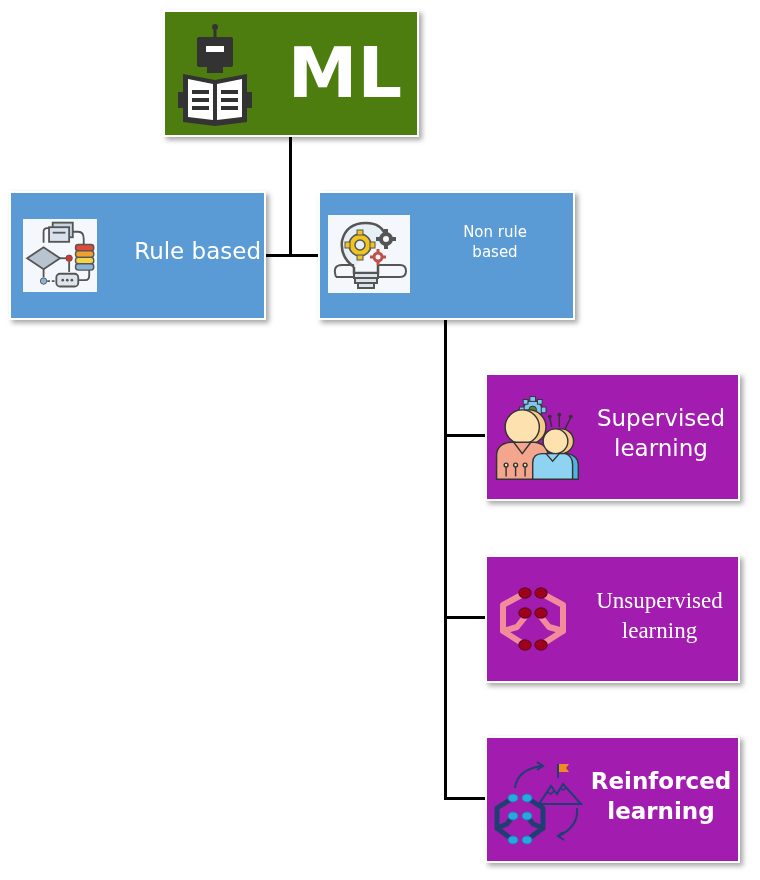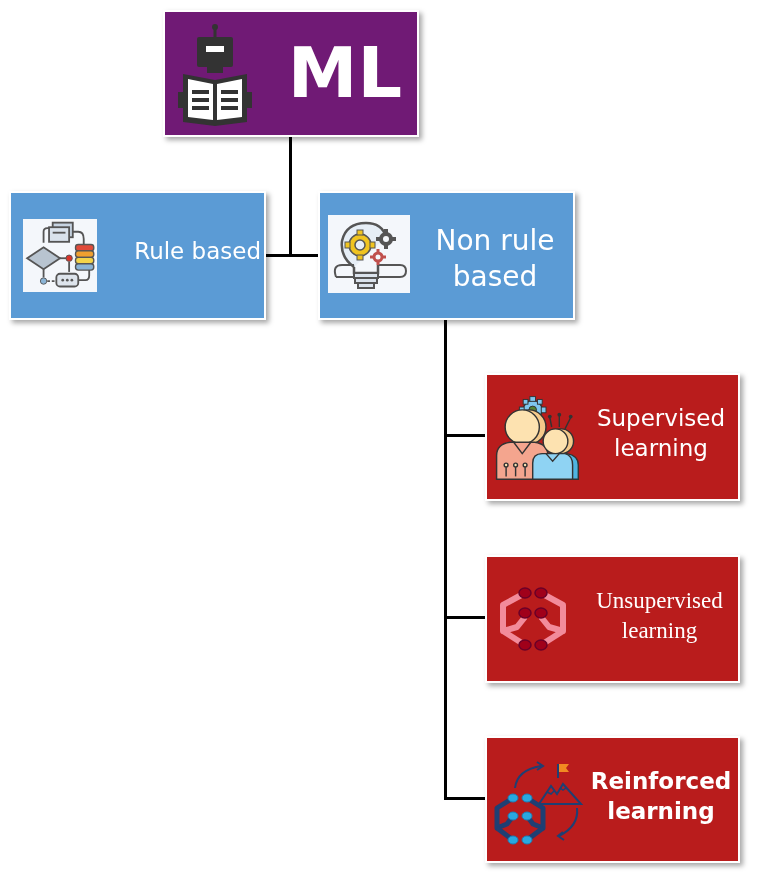--- a/index.html
+++ b/index.html
@@ -1,22 +1,22 @@
 <!DOCTYPE html>
 <html><head>
 <meta charset="utf-8">
 <style>
   html, body { margin: 0; padding: 0; background: #ffffff; }
   body { width: 760px; height: 880px; position: relative; overflow: hidden;
          font-family: "DejaVu Sans", "Liberation Sans", sans-serif; }
   .box { position: absolute; box-sizing: border-box; border: 2px solid #ffffff;
          box-shadow: 3px 3px 5px rgba(0,0,0,0.35); }
-  .gray { background: #701a75; }
+  .gray { background: #4d7c0f; }
   .blue { background: #5b9bd5; }
-  .green { background: #b91c1c; }
+  .green { background: #a21caf; }
   .label { position: absolute; color: #ffffff; text-align: center; line-height: 1.3; }
   .iconwrap { position: absolute; }
   .line { position: absolute; background: #000000; }
   svg { display: block; }
 </style>
 </head>
 <body>
 
 <div class="line" style="left:289px; top:136px; width:3px; height:120px;"></div>
 <div class="line" style="left:265px; top:254px; width:55px; height:3px;"></div>
@@ -114,21 +114,21 @@
         <circle r="2.5" fill="#f4f7fb"></circle>
         <g fill="#c0504d">
             <rect x="-1.5" y="-8" width="3" height="3"></rect>
             <rect x="-1.5" y="5" width="3" height="3"></rect>
             <rect x="-8" y="-1.5" width="3" height="3"></rect>
             <rect x="5" y="-1.5" width="3" height="3"></rect>
           </g>
       </g>
     </svg>
   </div>
-  <div class="label" style="left:110px; top:30px; width:130px; font-size:28px;">
+  <div class="label" style="left:110px; top:30px; width:130px; font-size:15px;">
     <div>Non rule</div>
     <div>based</div>
   </div>
 </div>
 
 <div class="box green" style="left:485px; top:373px; width:255px; height:128px;">
   <div class="iconwrap" style="left:2px; top:14px;">
     <svg width="95" height="95" viewBox="0 0 100 100">
       <path d="M18 18 L22 18" stroke="none"></path>
       <g transform="translate(46,22)">

